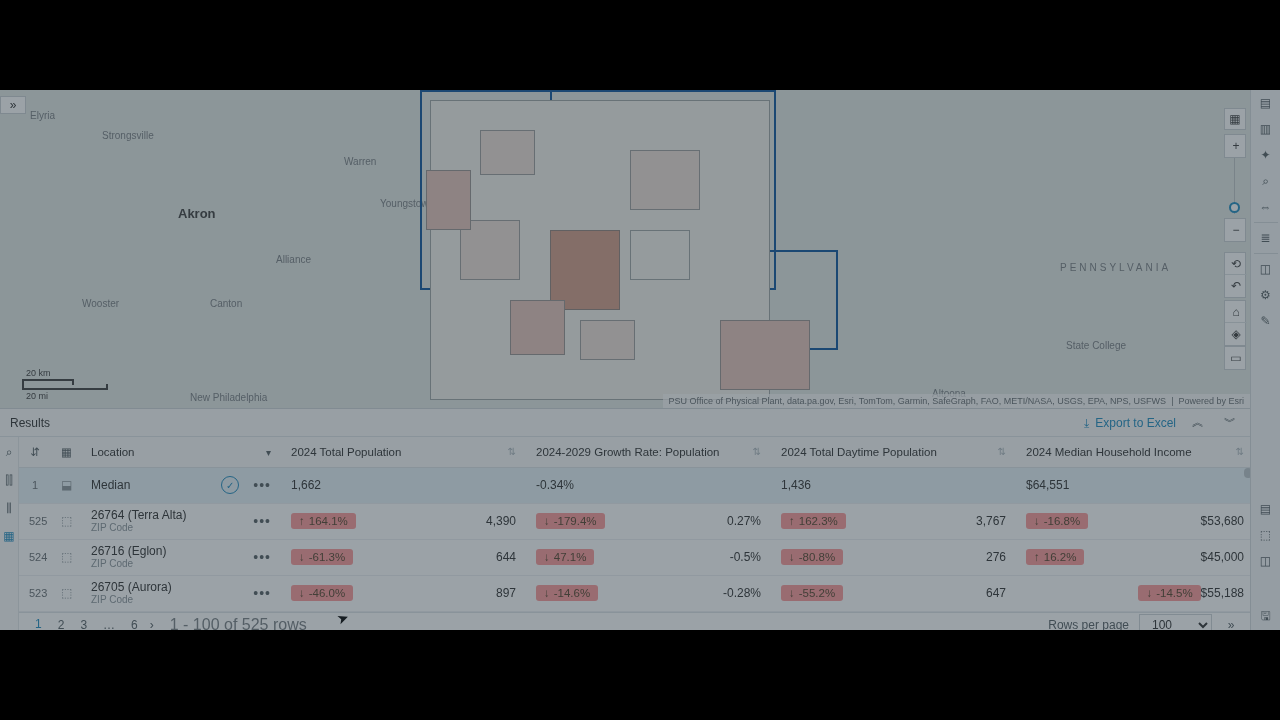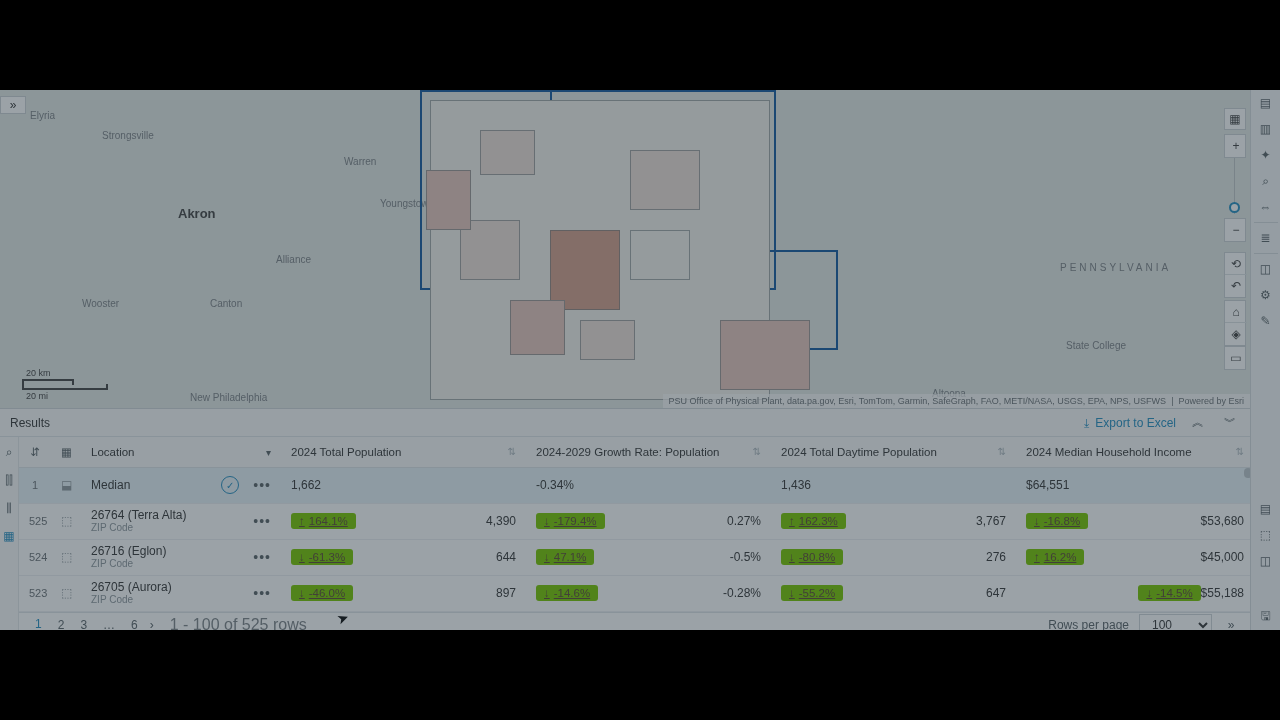--- a/index.html
+++ b/index.html
@@ -65,21 +65,21 @@
   tbody tr { height:36px; border-bottom:1px solid #eef1f3; }
   tbody tr.median { background:#eaf4f8; }
   tbody td { padding:0 10px; font-size:12px; color:#4a4a4a; vertical-align:middle; position:relative;}
   td.idx { text-align:center; color:#7a7f83; font-size:11px;}
   td.icn { text-align:center; color:#9aa2a7; }
   td.num { text-align:right; }
   .loc-main{font-size:12px;color:#4a4a4a;line-height:14px;}
   .loc-sub{font-size:10px;color:#9aa2a7;line-height:12px;}
   .checkcirc{display:inline-flex;width:18px;height:18px;border:1.5px solid #3b99c7;border-radius:50%;align-items:center;justify-content:center;color:#3b99c7;font-size:10px;margin-right:6px;}
   .dots{color:#6a7276;font-size:14px;letter-spacing:1px;cursor:pointer;}
-  .chip{display:inline-flex;align-items:center;gap:4px;background:#84cc16;color:#6b5b46;border-radius:3px;padding:2px 8px;font-size:11.5px;text-decoration:underline;}
+  .chip{display:inline-flex;align-items:center;gap:4px;background:#fca5a5;color:#6b5b46;border-radius:3px;padding:2px 8px;font-size:11.5px;}
   .chip.up::before{content:"↑";}
   .chip.down::before{content:"↓";}
 
   .scroll-tr { position:absolute; right:2px; top:31px; width:8px; bottom:0; }
   .scroll-th { width:8px; height:10px; background:#c4cbd0; border-radius:4px; position:absolute; top:0;}
 
   
   .pager { height:30px; border-top:1px solid #e2e6e9; display:flex; align-items:center; justify-content:space-between; padding:0 14px; background:#fff;}
   .pager .pages { display:flex; align-items:center; gap:12px; }
   .pager .pages span{ font-size:12px; color:#6a7276; cursor:pointer; padding:4px 2px;}

